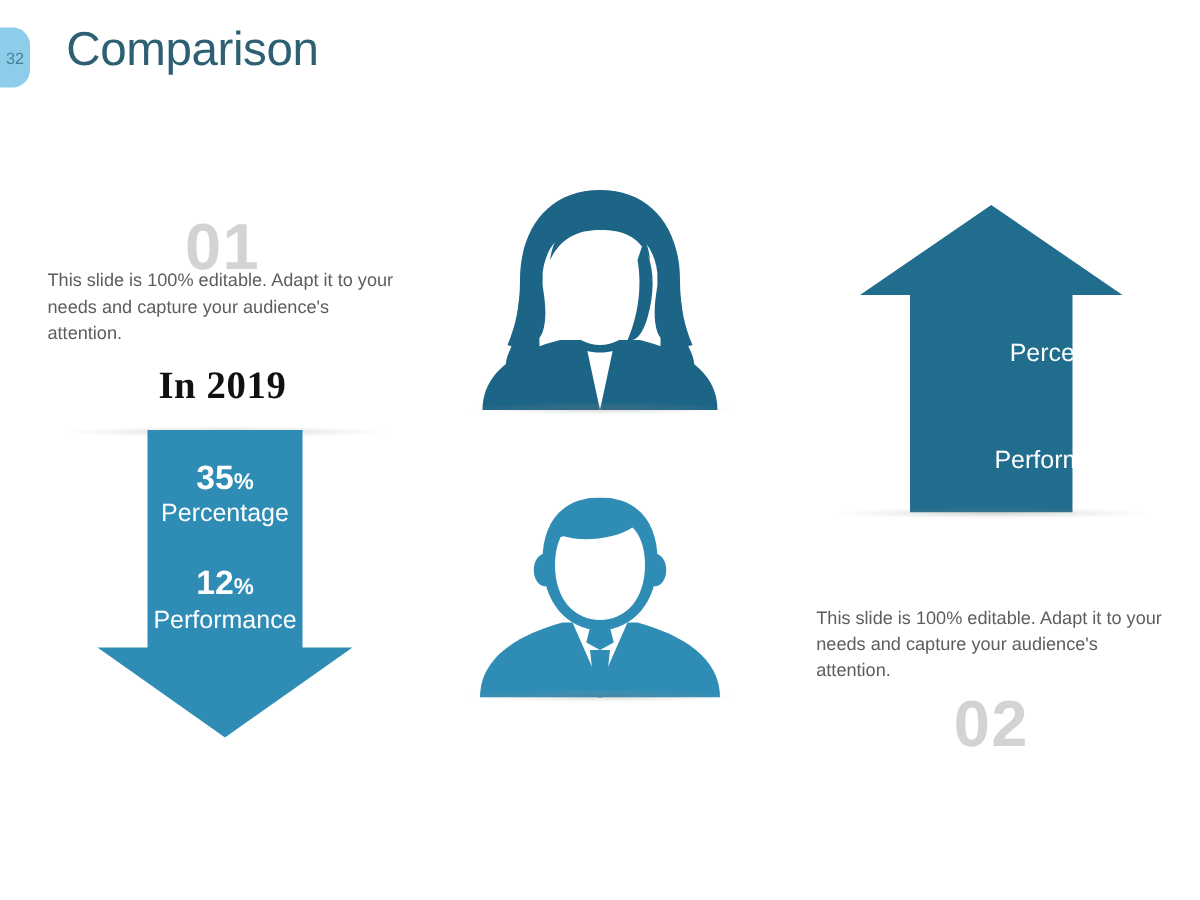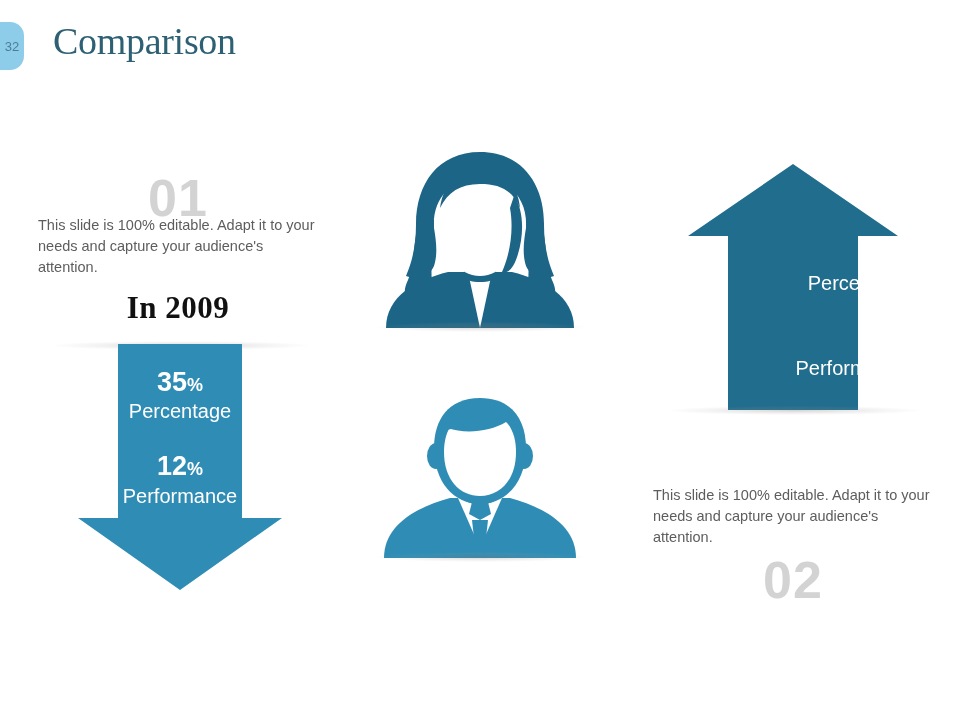--- a/index.html
+++ b/index.html
@@ -38,21 +38,21 @@
     font-family: "Liberation Sans", sans-serif;
   }
   #slide-title {
     position: absolute;
     left: 53px;
     top: 19px;
     font-size: 38px;
     font-weight: 400;
     color: #2d6073;
     letter-spacing: -0.3px;
-    font-family: Liberation Serif, serif;
+    font-family: Liberation Sans, sans-serif;
     white-space: nowrap;
   }
 
   
   .watermark-num {
     position: absolute;
     font-size: 52px;
     font-weight: 700;
     color: #d3d3d3;
     letter-spacing: 1px;
@@ -130,21 +130,21 @@
 
   <div id="page-badge">
     <span>32</span>
   </div>
   <div id="slide-title">Comparison</div>
 
   <div class="watermark-num" style="left:63px; top:168px; width:230px;">01</div>
 
   <div class="body-copy" style="left:38px; top:215px; width:280px;">This slide is 100% editable. Adapt it to your needs and capture your audience's attention.</div>
 
-  <div class="year-label" style="left:48px; top:290px; width:260px;">In 2009</div>
+  <div class="year-label" style="left:48px; top:290px; width:260px;">In 2019</div>
 
   <div class="ground-shadow" style="left:52px; top:341px; width:258px;"></div>
 
   <div class="arrow-wrap" style="left:60px; top:344px; width:240px; height:248px;">
     <svg width="240" height="248" viewBox="0 0 240 248" aria-hidden="true">
       <polygon points="58,0 182,0 182,174 222,174 120,246 18,174 58,174" fill="#2f8db5"></polygon>
     </svg>
     <div class="arrow-stats" style="top:24px;">
       <div>
         <div class="stat-value"><span>35</span><span class="pct">%</span></div>

